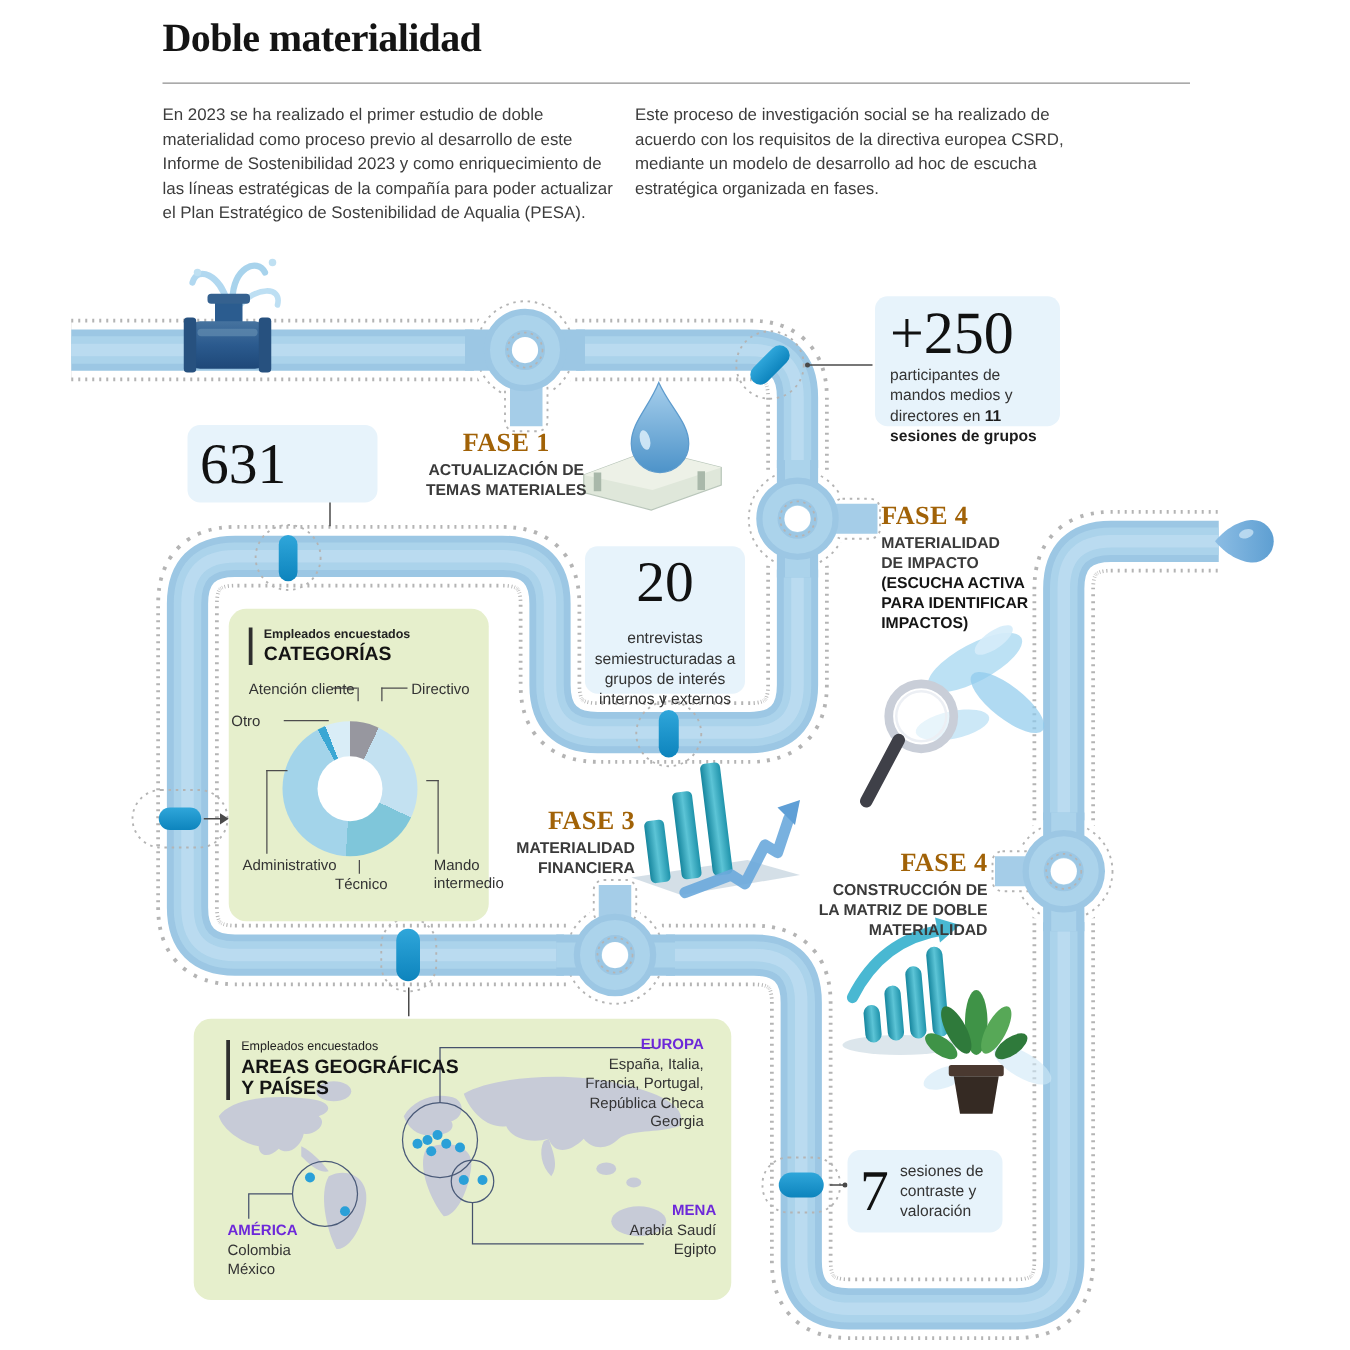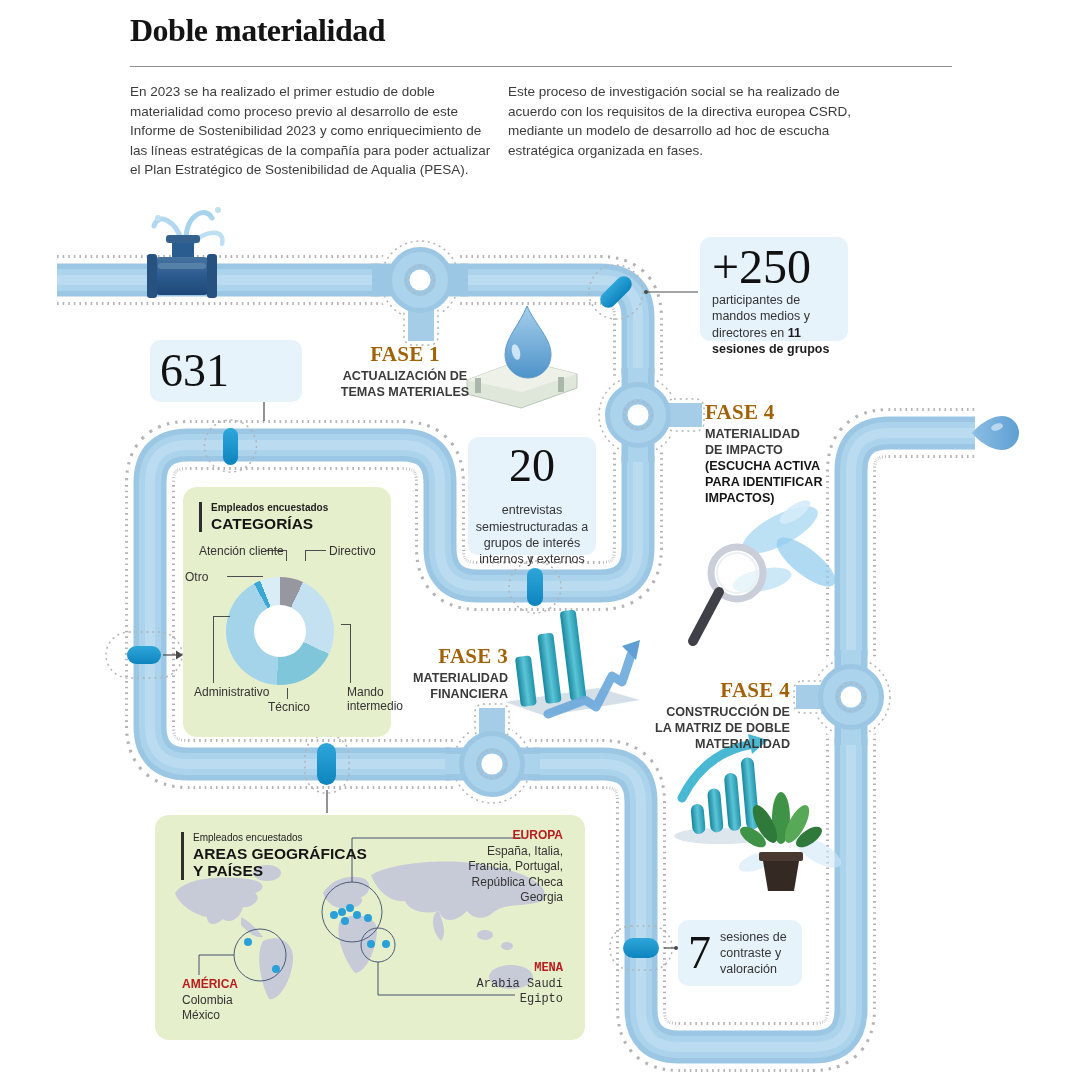--- a/index.html
+++ b/index.html
@@ -14,21 +14,21 @@
   .stattext b{color:#1c1c1c;}
   .fase-title{font-family:"Liberation Serif",serif;font-weight:700;font-size:21px;color:#a16207;letter-spacing:0.3px;line-height:1;}
   .fase-sub{font-size:12.6px;font-weight:700;color:#3a3a3a;line-height:1.28;margin-top:3px;}
   .fase-sub .hard{color:#141414;}
   .panel{background:#e6efcc;border-radius:14px;}
   .panel-head{border-left:3px solid #2e2e2e;padding-left:9px;}
   .panel-sub{font-size:10px;font-weight:700;color:#222;line-height:1.25;}
   .panel-title{font-size:15.5px;font-weight:700;color:#141414;line-height:1.15;}
   .donut-label{font-size:12px;color:#333;line-height:1.15;}
   .lseg{background:#4d4d4d;position:absolute;}
-  .map-region-name{font-size:12px;font-weight:700;color:#b91c1c;line-height:1.3;}
+  .map-region-name{font-size:12px;font-weight:700;color:#6d28d9;line-height:1.3;}
   .map-region-lines{font-size:12px;color:#333;line-height:1.3;}
   .ta-r{text-align:right;}
   svg{display:block;}
 </style>
 </head>
 <body>
 
 <div class="abs title" style="left:130px;top:12px;">Doble materialidad</div>
 <div class="abs rule" style="left:130px;top:66px;width:822px;"></div>
 <div class="abs intro" style="left:130px;top:82px;width:362px;">En 2023 se ha realizado el primer estudio de doble materialidad como proceso previo al desarrollo de este Informe de Sostenibilidad 2023 y como enriquecimiento de las líneas estratégicas de la compañía para poder actualizar el Plan Estratégico de Sostenibilidad de Aqualia (PESA).</div>
@@ -334,21 +334,21 @@
   <div class="panel-head" style="position:absolute;left:26px;top:17px;">
     <div class="panel-sub" style="font-weight:400;">Empleados encuestados</div>
     <div class="panel-title"><span>AREAS GEOGRÁFICAS</span><br><span>Y PAÍSES</span></div>
   </div>
 
   <div class="abs ta-r" style="right:22px;top:13px;width:120px;">
     <div class="map-region-name">EUROPA</div>
     <div class="map-region-lines"><span>España, Italia,</span><br><span>Francia, Portugal,</span><br><span>República Checa</span><br><span>Georgia</span></div>
   </div>
 
-  <div class="abs ta-r" style="right:22px;top:146px;width:120px;font-family:Liberation Mono, monospace;">
+  <div class="abs ta-r" style="right:12px;top:146px;width:120px;">
     <div class="map-region-name">MENA</div>
     <div class="map-region-lines"><span>Arabia Saudí</span><br><span>Egipto</span></div>
   </div>
 
   <div class="abs" style="left:27px;top:162px;width:110px;">
     <div class="map-region-name">AMÉRICA</div>
     <div class="map-region-lines"><span>Colombia</span><br><span>México</span></div>
   </div>
 </div>
 

